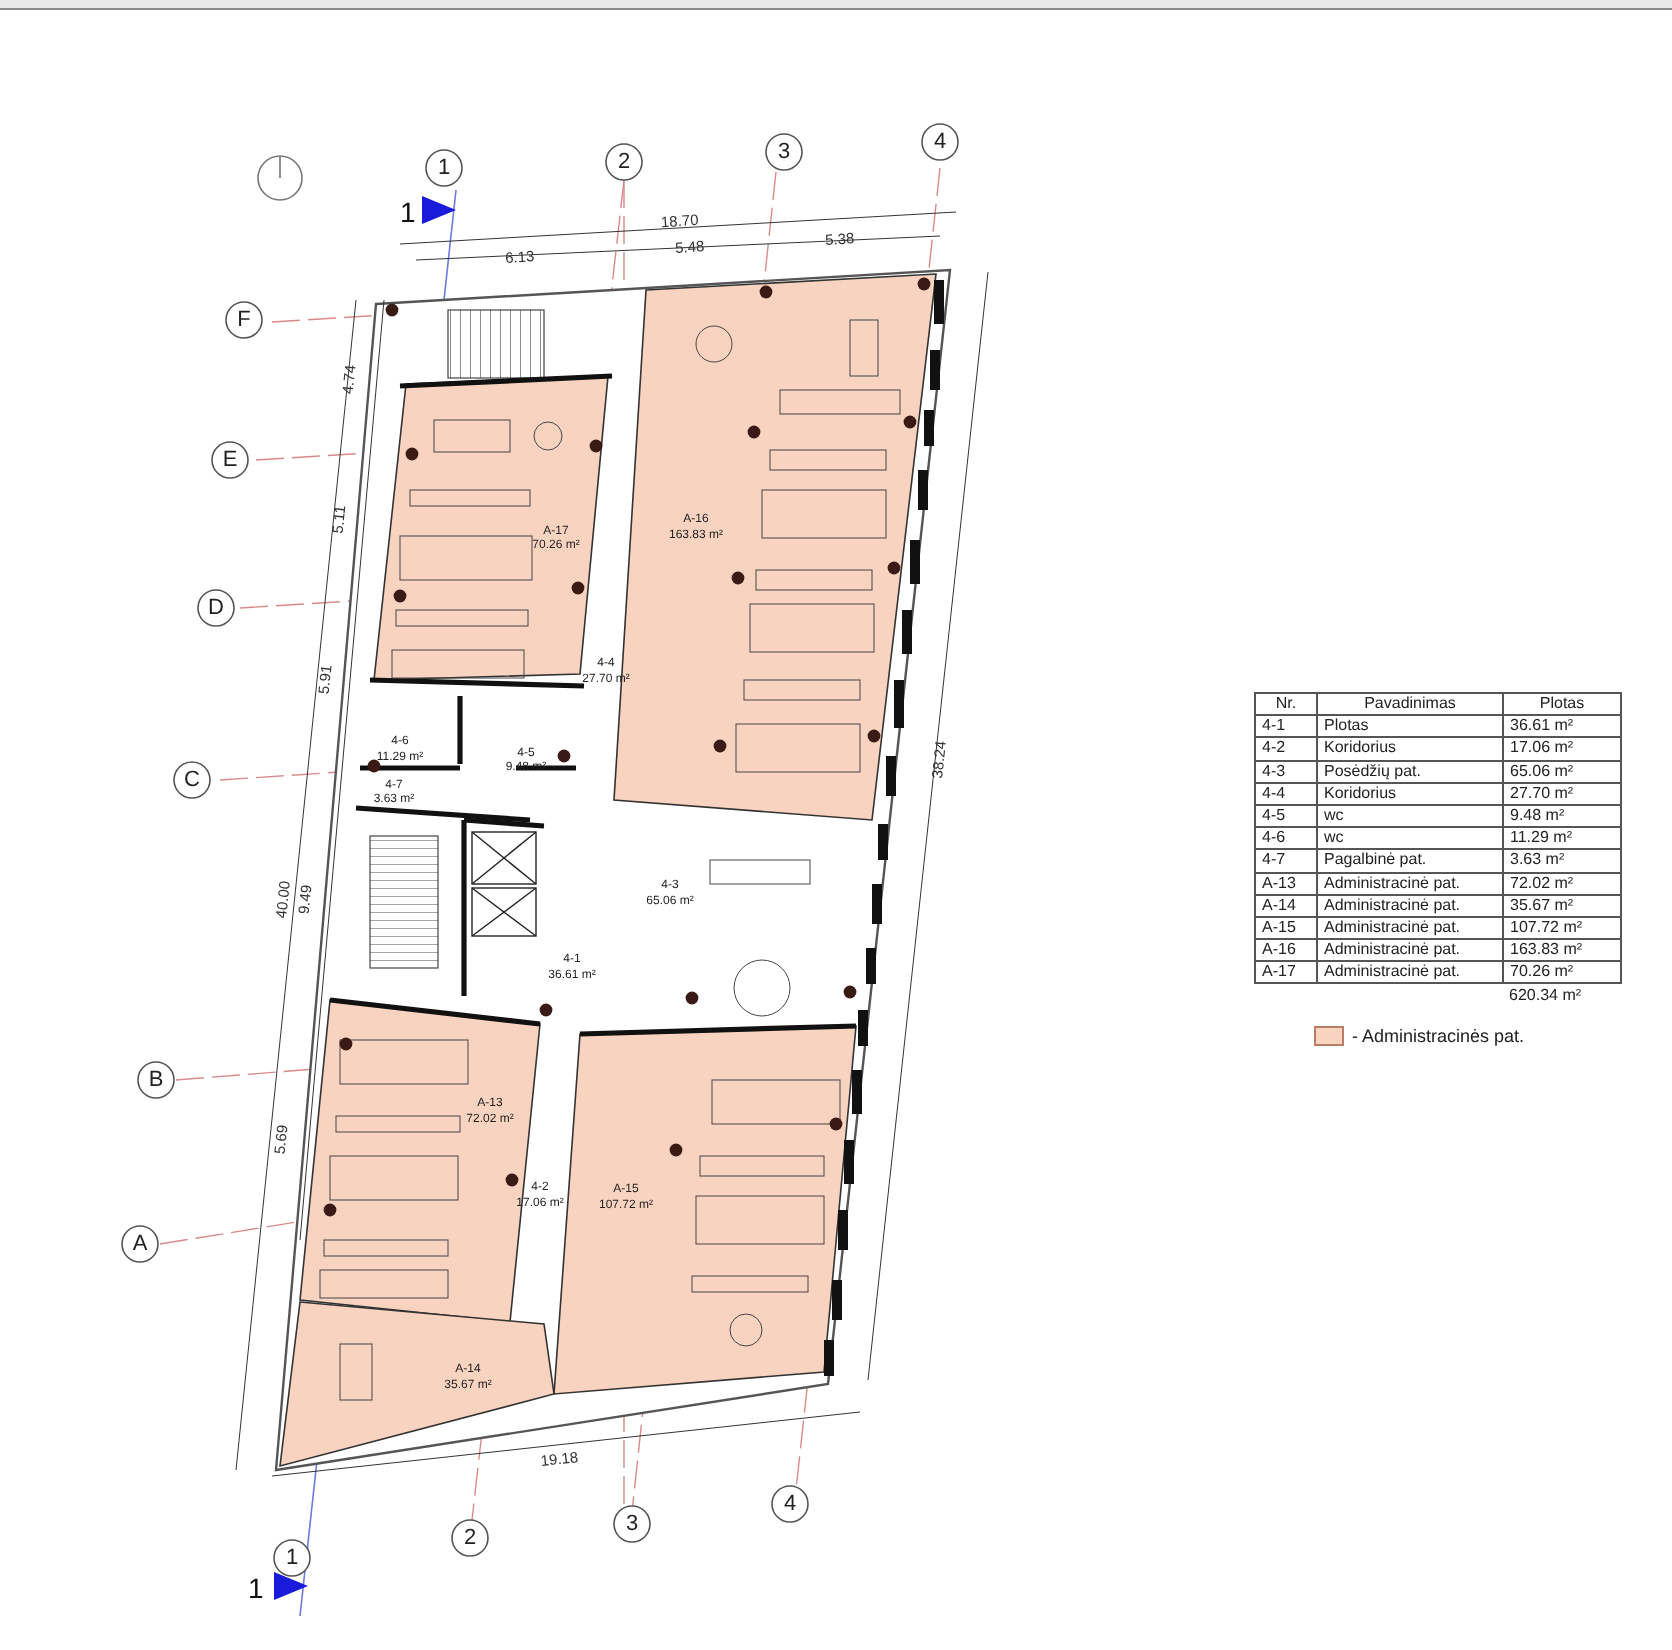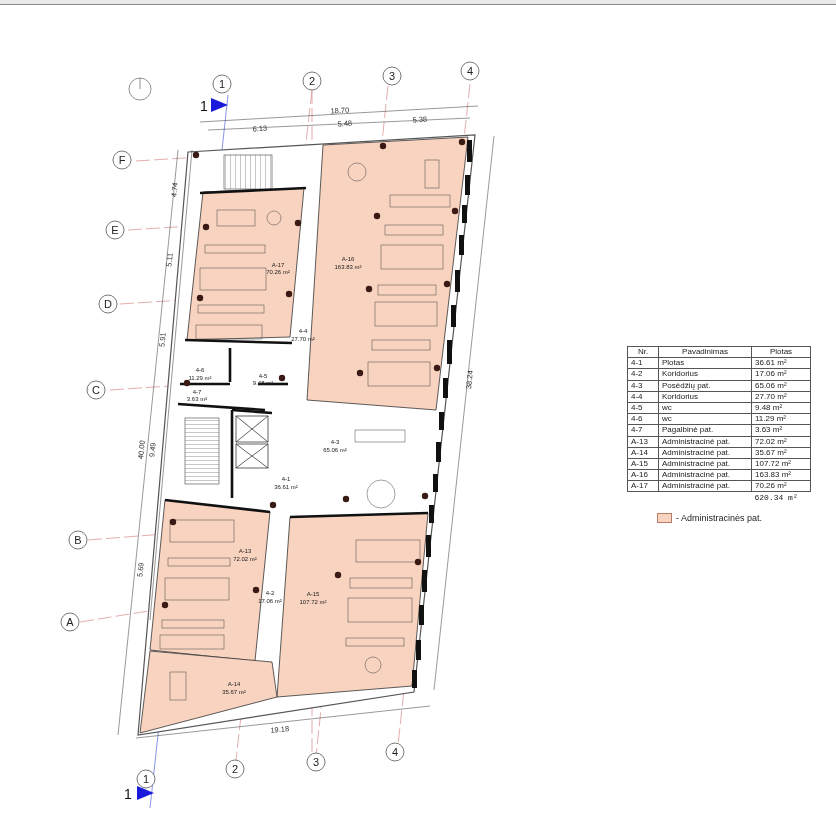--- a/index.html
+++ b/index.html
@@ -6,21 +6,21 @@
   body { width:836px; height:825px; position:relative; overflow:hidden; font-family:"Liberation Sans", sans-serif; }
   .topbar { position:absolute; left:0; top:0; width:836px; height:4px; border-bottom:1px solid #8a8a8a; background:#e9e9e9; }
   svg.plan { position:absolute; left:0; top:0; }
   .room-label { font-family:"Liberation Sans", sans-serif; font-size:6px; fill:#222; text-anchor:middle; }
   .dim { font-family:"Liberation Sans", sans-serif; font-size:7.5px; fill:#333; text-anchor:middle; }
   .grid-bubble-text { font-family:"Liberation Sans", sans-serif; font-size:11px; fill:#222; text-anchor:middle; dominant-baseline:central; }
   .sec-text { font-family:"Liberation Sans", sans-serif; font-size:14px; fill:#111; }
   table.area { position:absolute; left:627px; top:346px; border-collapse:collapse; font-size:8px; color:#222; }
   table.area th, table.area td { border:0.6px solid #555; padding:0 3px; height:10.2px; line-height:10px; font-weight:normal; white-space:nowrap; }
   table.area th { text-align:center; }
-  table.area td.total { border:none;font-family:Liberation Mono, monospace; }
+  table.area td.total { border:none; }
   .legend { position:absolute; left:641px; top:513px; font-size:9px; color:#222; display:flex; align-items:center; gap:4px;padding-left:16px; }
   .legend-swatch { width:13px; height:8px; background:#f8d3bf; border:0.6px solid #b77c66; display:inline-block; }
 </style>
 </head>
 <body>
 
 <div class="topbar"></div>
 
 <svg class="plan" width="836" height="825" viewBox="0 0 836 825">
   <defs>

